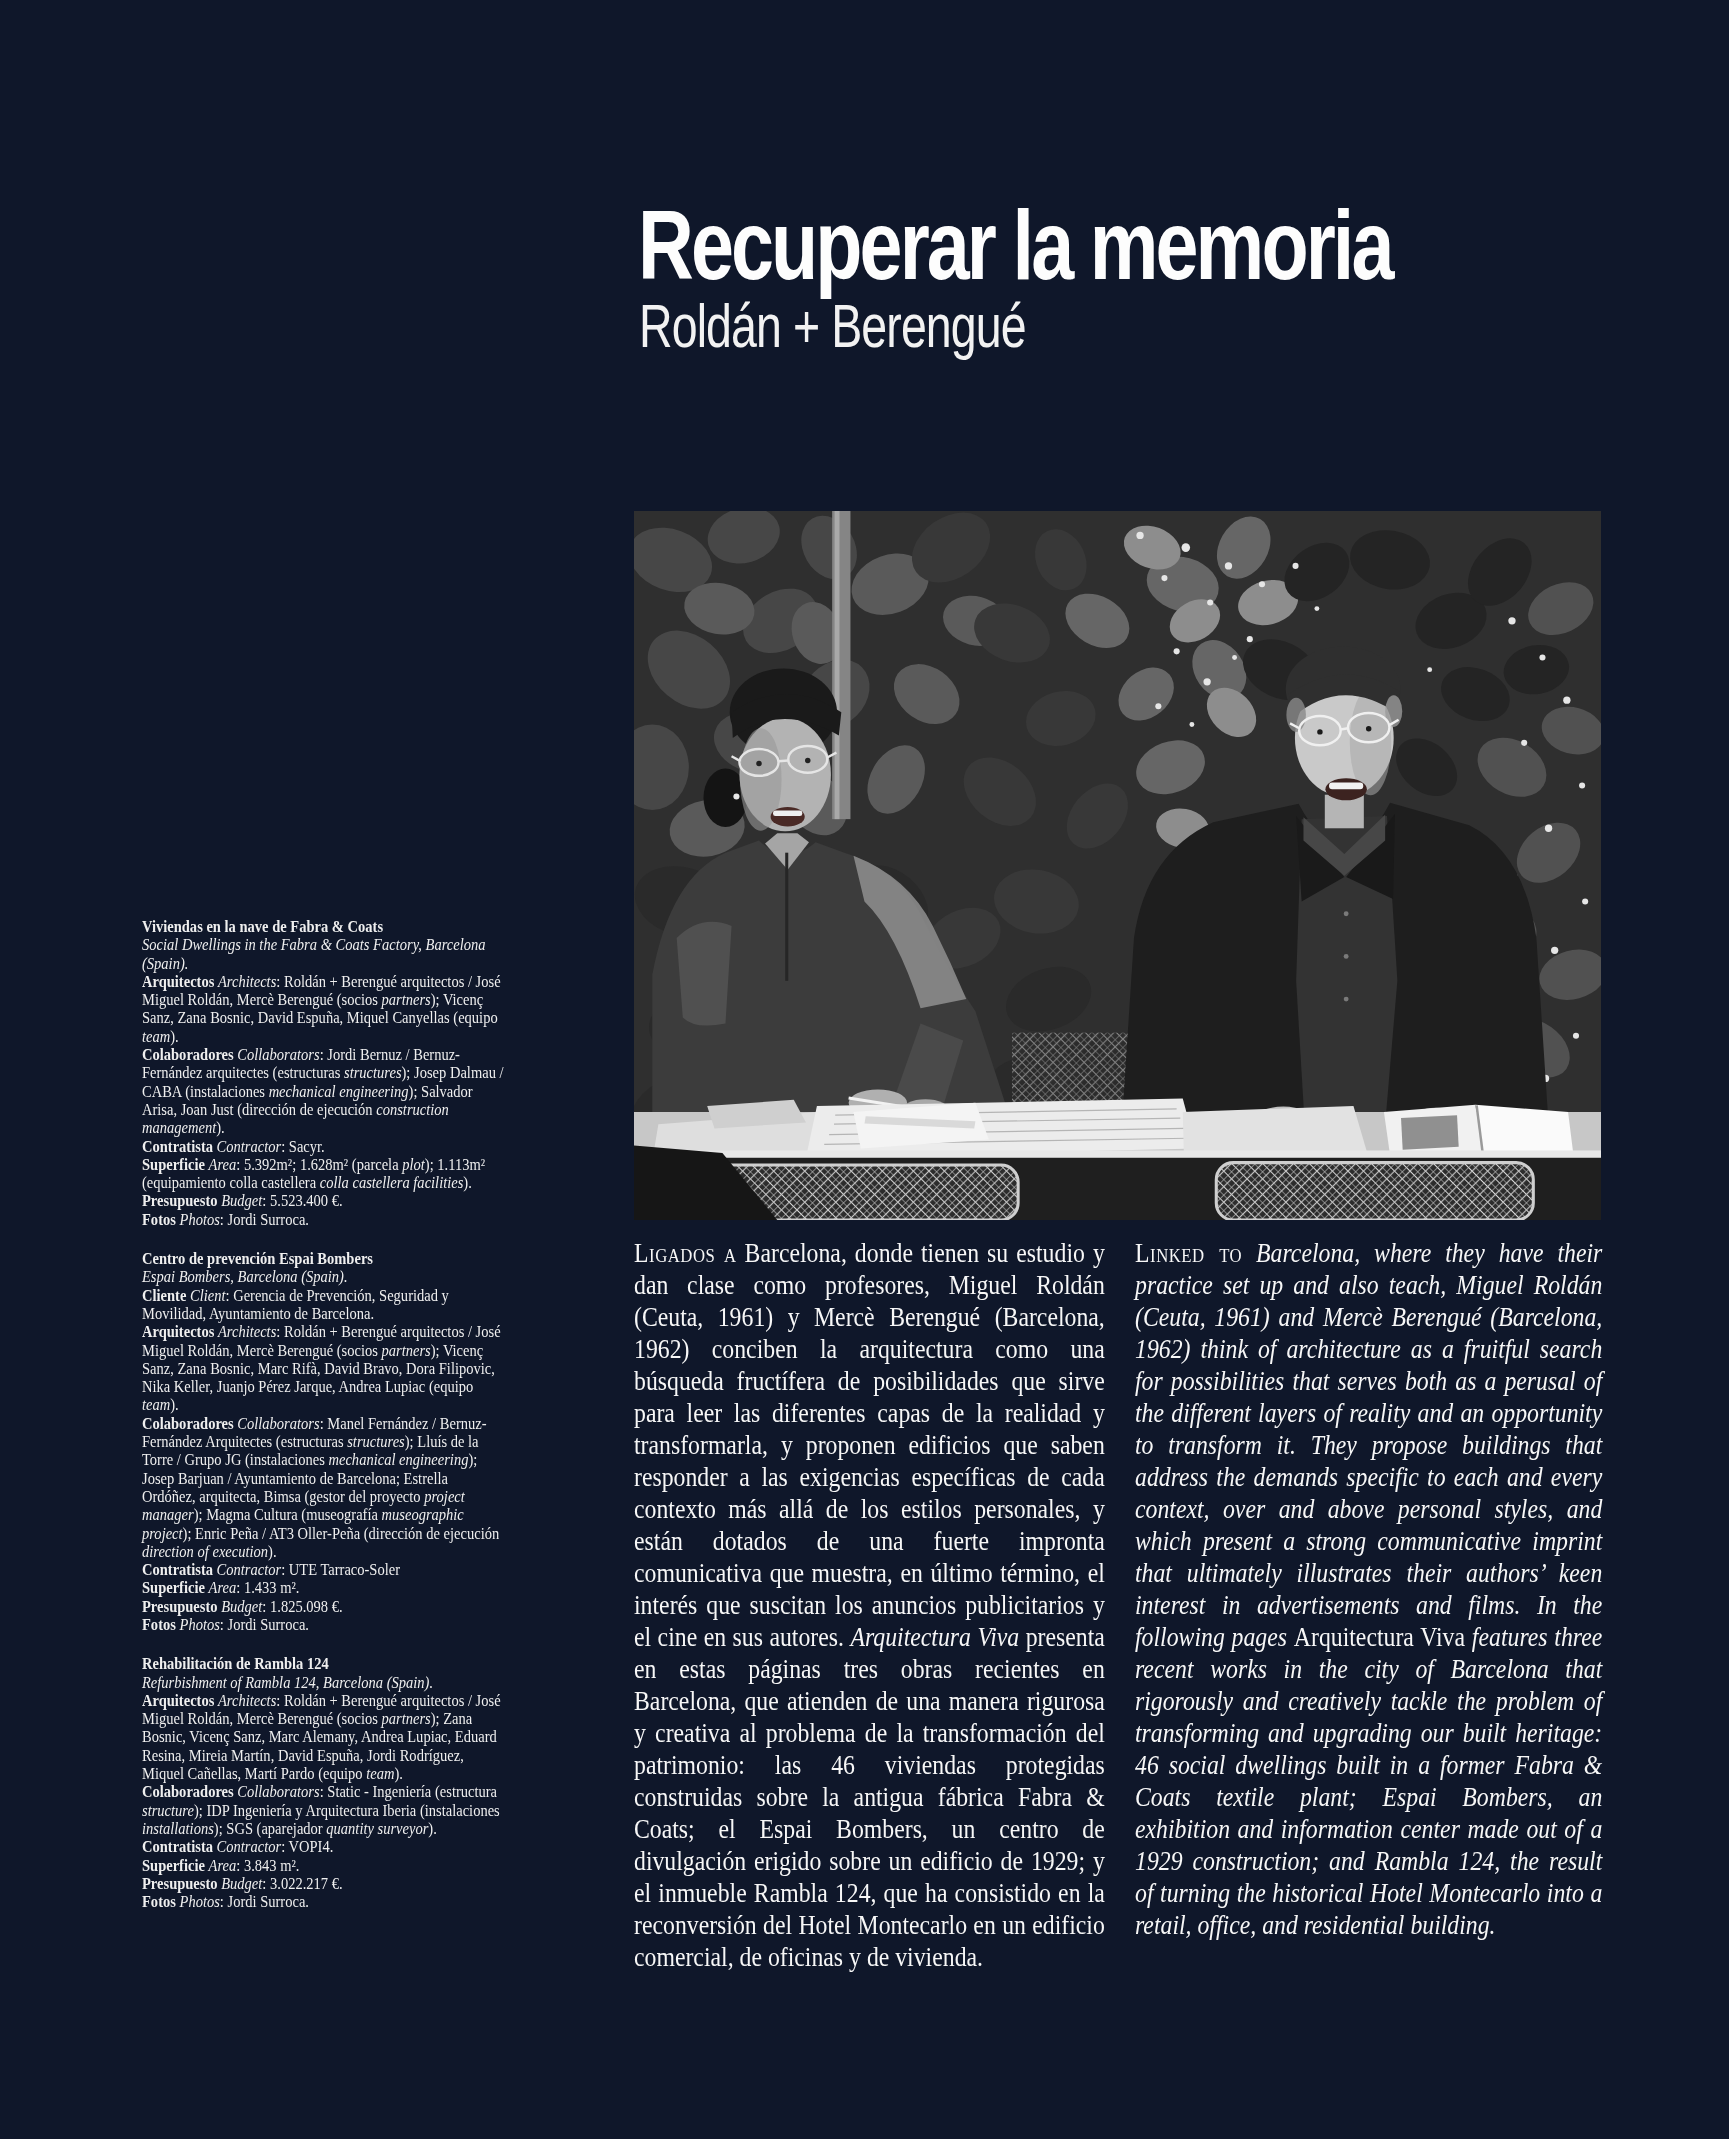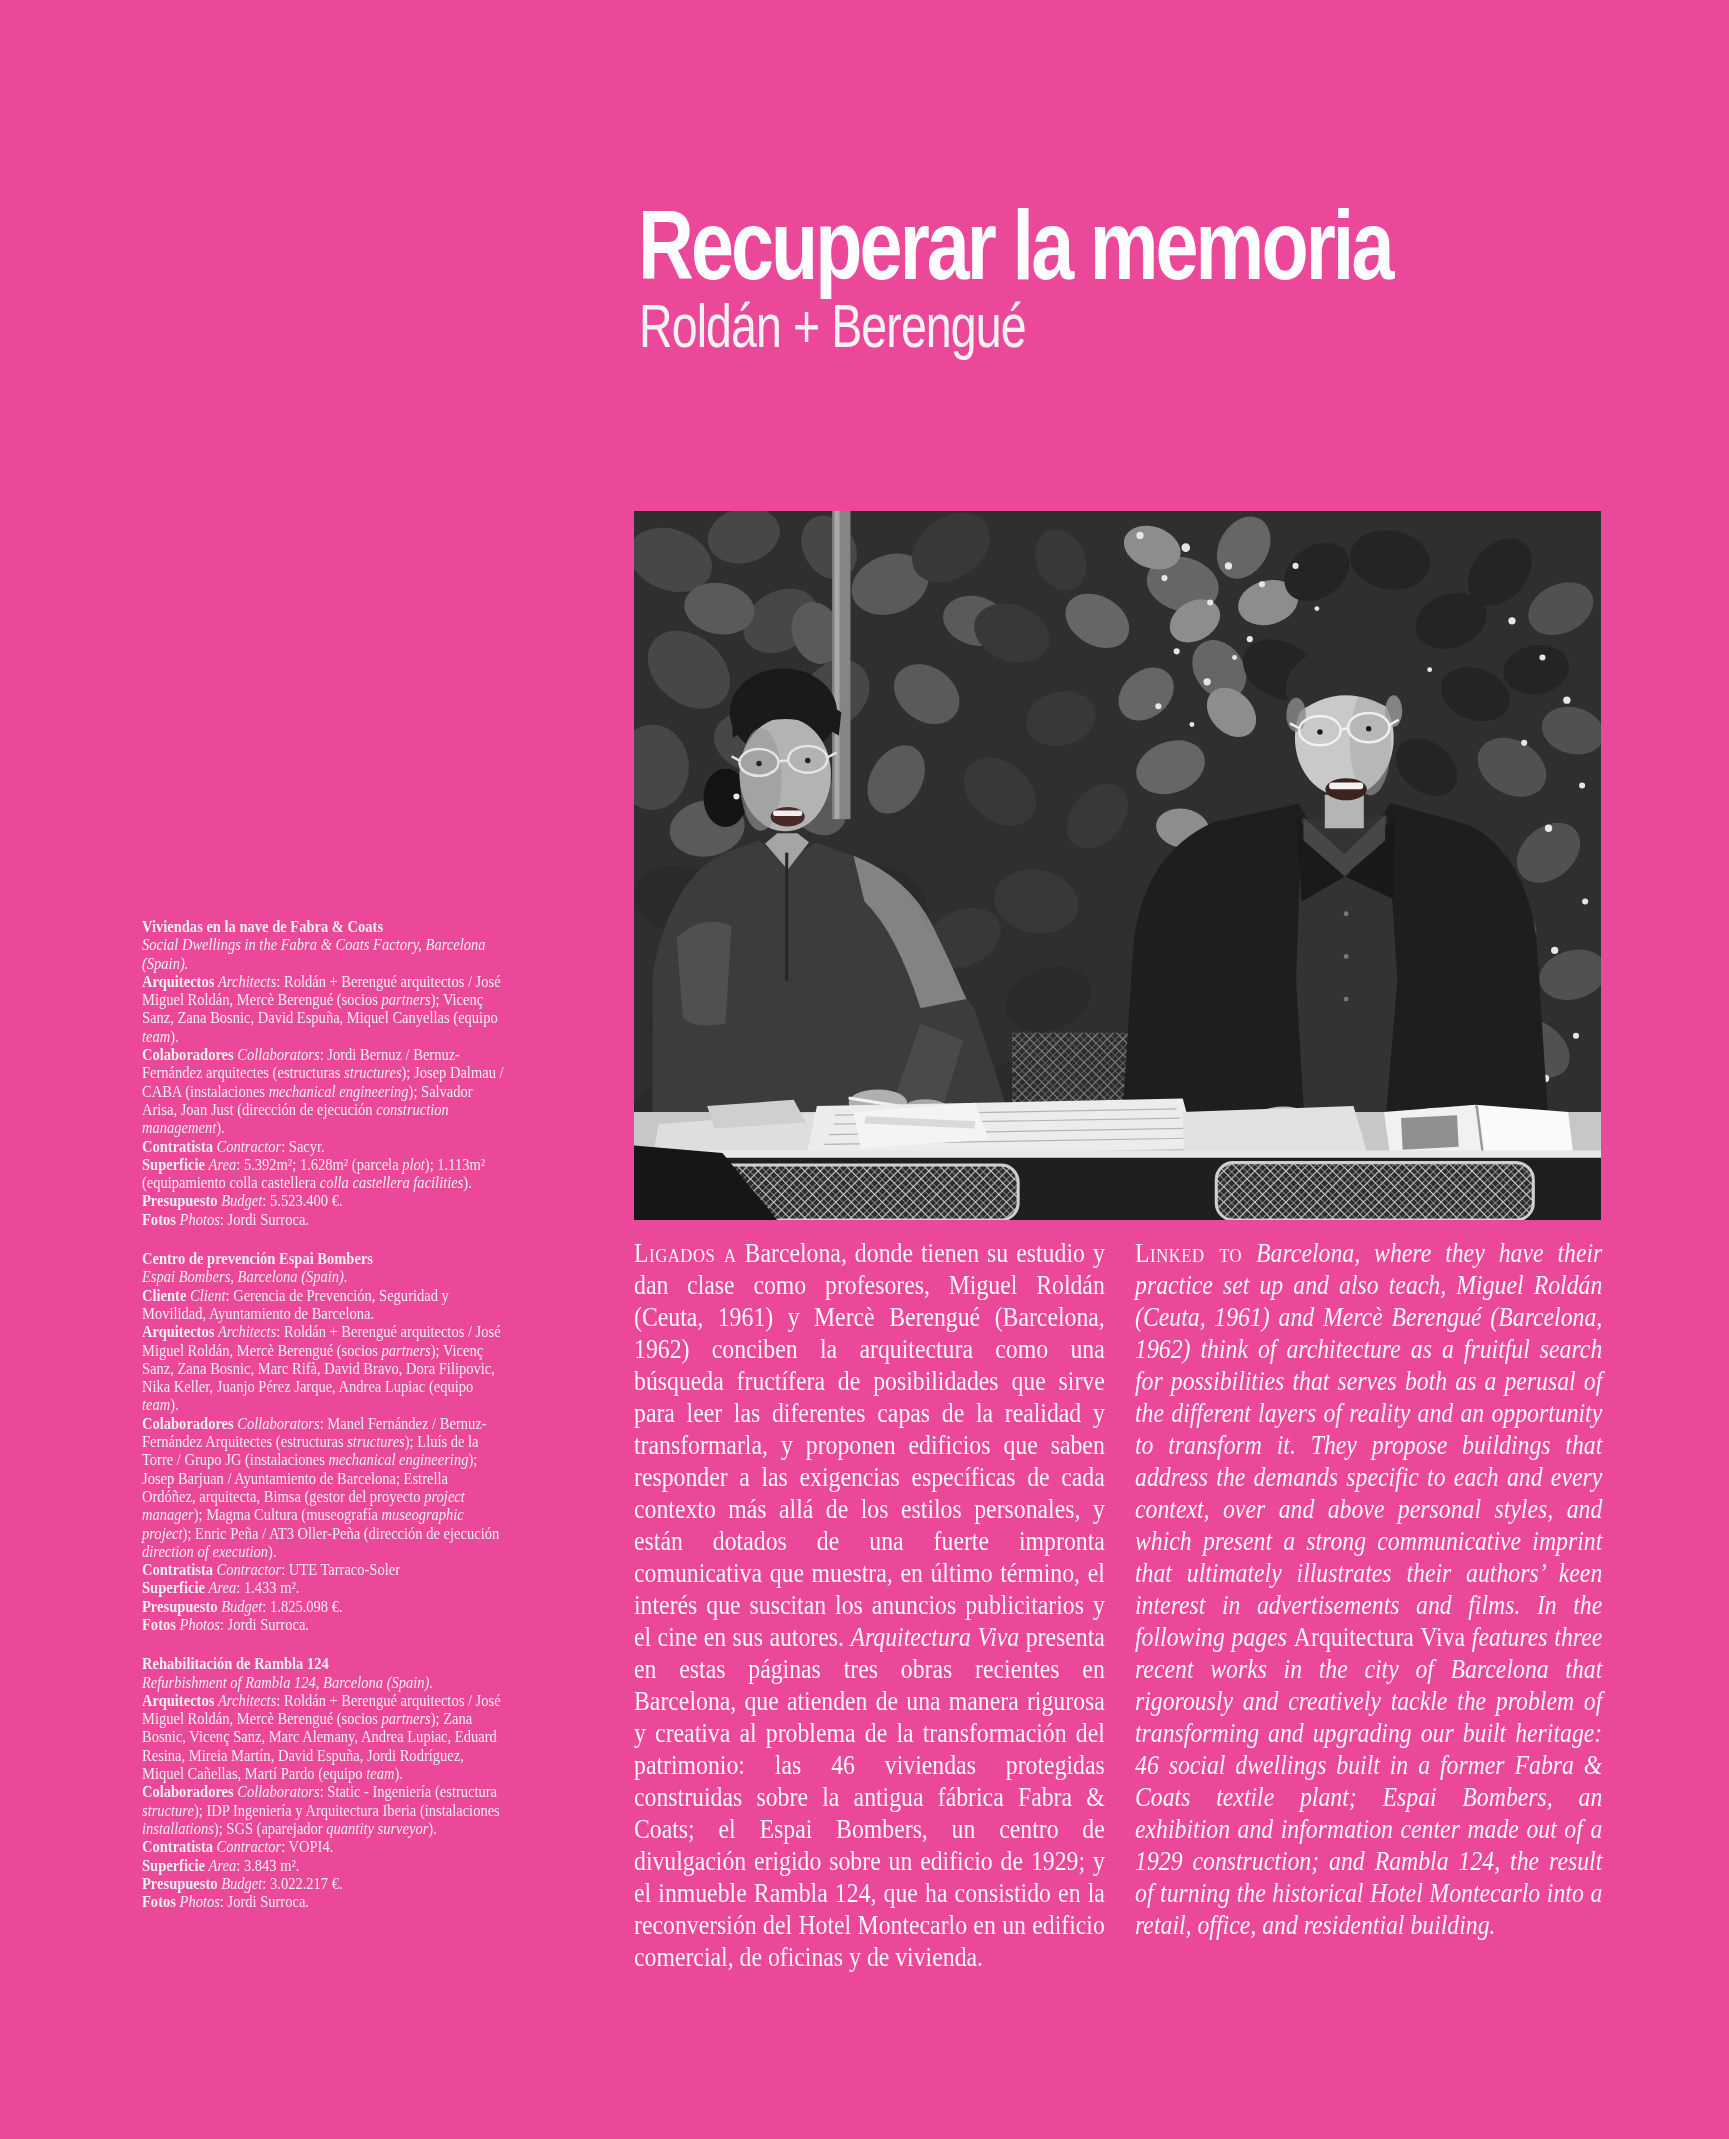--- a/index.html
+++ b/index.html
@@ -1,18 +1,18 @@
 <!DOCTYPE html>
 <html lang="es" style="font-size:9.8px"><head>
 <meta charset="utf-8">
 <style>
   html, body { margin:0; padding:0; background:#070707; }
   .page {
     position:relative; width:1729px; height:2140px;
-    background:#ec4899; overflow:hidden;
+    background:#0f172a; overflow:hidden;
     font-family:"Liberation Serif", serif; color:#f5f5f5;
   }
   .headline {
     position:absolute; left:638px; top:129px;
     font-family:"Liberation Sans", sans-serif; font-weight:bold;
     font-size:99px; letter-spacing:-3.7px; line-height:1;
     transform:scaleX(0.78); transform-origin:0 0; white-space:nowrap;
     color:#fdfdfd;
   }
   .subhead {

